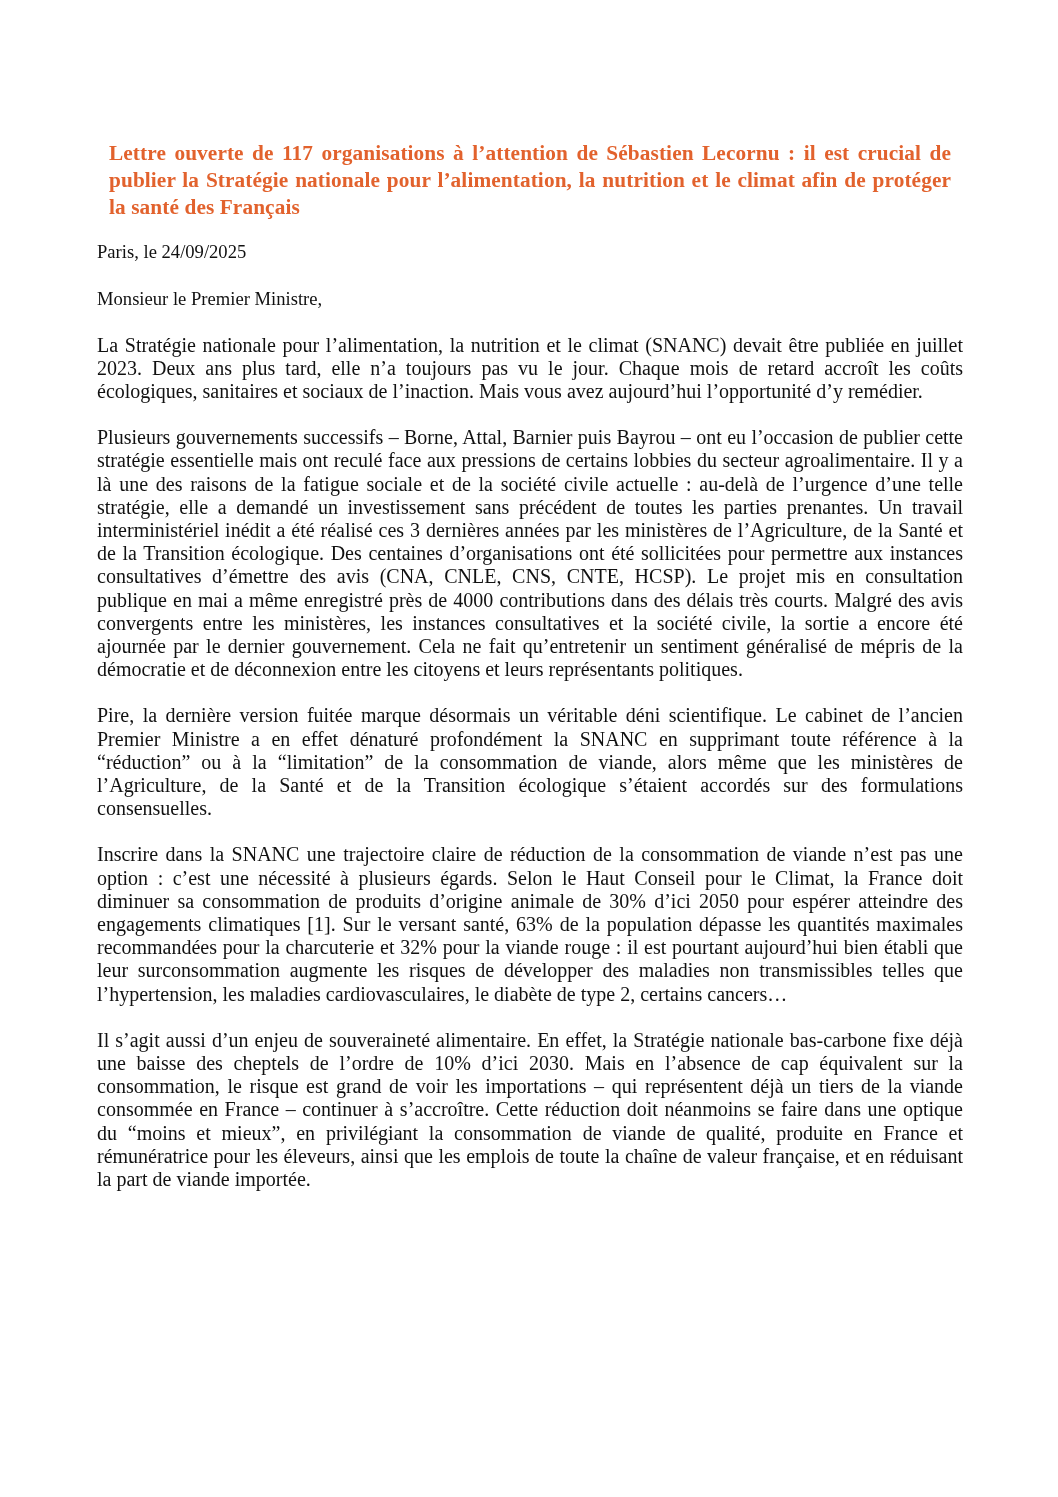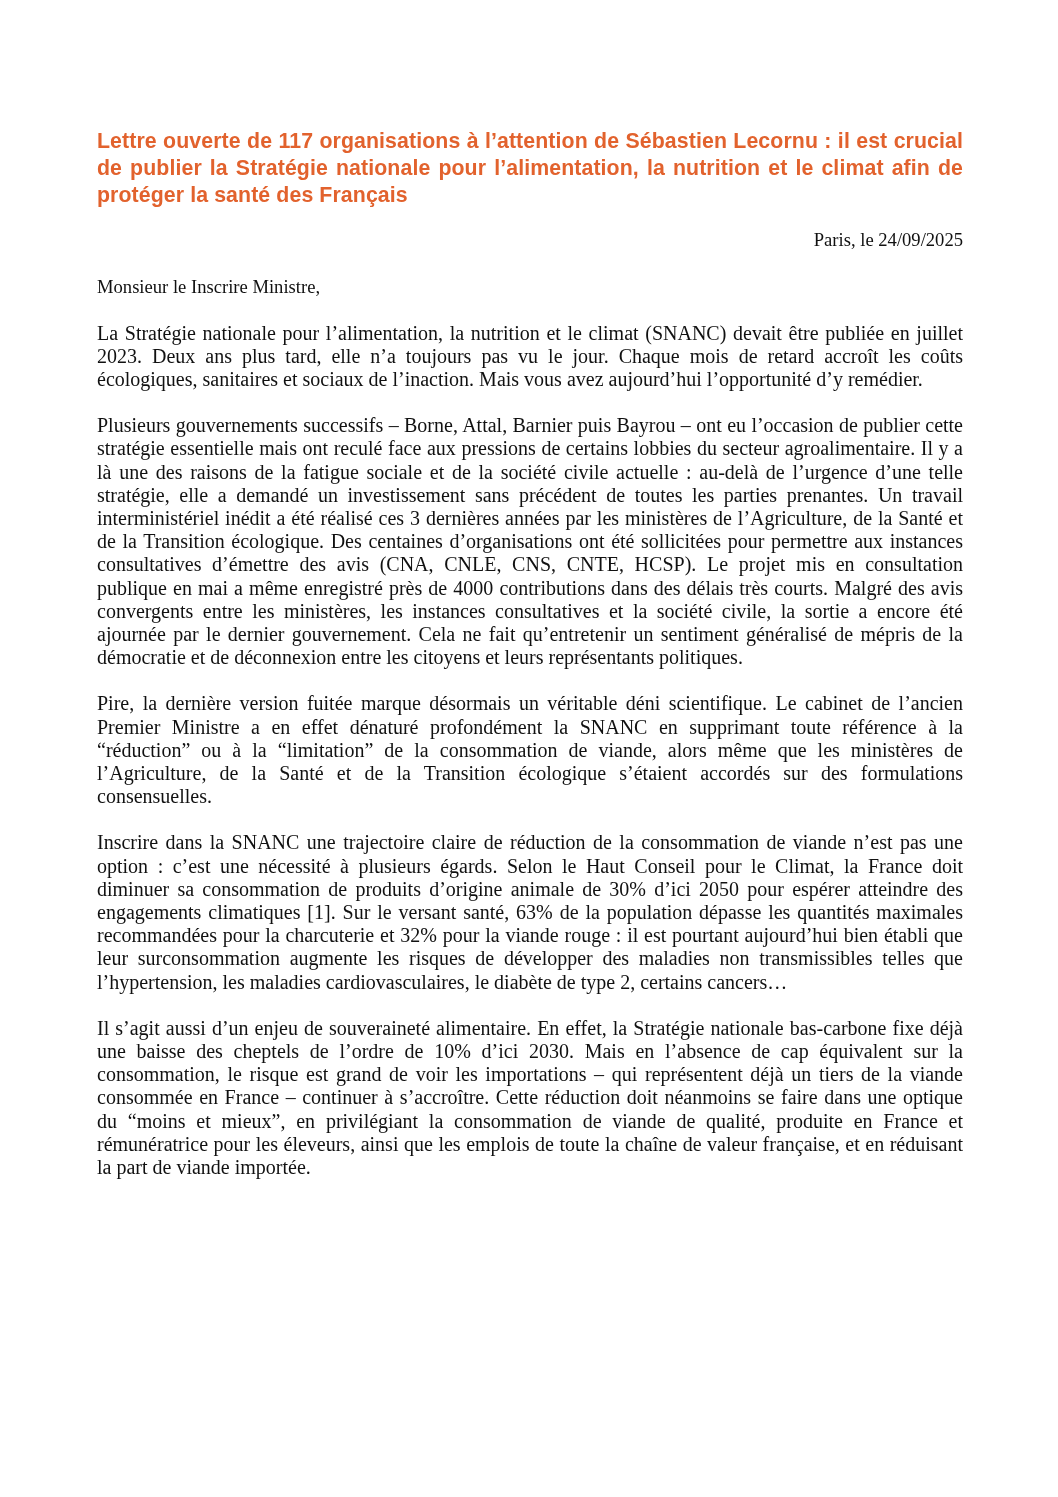--- a/index.html
+++ b/index.html
@@ -2,44 +2,44 @@
 <html><head>
 <meta charset="utf-8">
 <style>
   html, body { margin: 0; padding: 0; background: #ffffff; }
   body { width: 1058px; height: 1497px; position: relative; overflow: hidden; }
   .page {
     position: absolute; left: 97px; top: 128px; width: 866px;
     font-family: "Liberation Serif", serif; color: #111111;
   }
   .title {
-    font-family: Liberation Sans, sans-serif;
+    font-family: Liberation Serif, serif;
     font-weight: bold; color: #e2622d;
     font-size: 21.3px; line-height: 27px;
-    text-align: justify; margin: 0;
+    text-align: justify; margin: 12px;
     letter-spacing: 0.1px;
   }
   .date {
-    text-align: right; font-size: 18.6px; line-height: 23px;
+    text-align: left; font-size: 18.6px; line-height: 23px;
     margin-bottom: 0;
   }
   .salutation {
     font-size: 18.6px; line-height: 23px; margin: 24px 0 0 0;
   }
   .para {
     font-size: 20px; line-height: 23.2px; text-align: justify;
     margin: 23px 0 0 0;
   }
   .para.first { margin-top: 24px; }
 </style>
 </head>
 <body>
 
 <div class="page">
   <h1 class="title">Lettre ouverte de 117 organisations à l’attention de Sébastien Lecornu : il est crucial de publier la Stratégie nationale pour l’alimentation, la nutrition et le climat afin de protéger la santé des Français</h1>
   <p class="date">Paris, le 24/09/2025</p>
-  <p class="salutation">Monsieur le Inscrire Ministre,</p>
+  <p class="salutation">Monsieur le Premier Ministre,</p>
   <p class="para first">La Stratégie nationale pour l’alimentation, la nutrition et le climat (SNANC) devait être publiée en juillet 2023. Deux ans plus tard, elle n’a toujours pas vu le jour. Chaque mois de retard accroît les coûts écologiques, sanitaires et sociaux de l’inaction. Mais vous avez aujourd’hui l’opportunité d’y remédier.</p>
   <p class="para">Plusieurs gouvernements successifs – Borne, Attal, Barnier puis Bayrou – ont eu l’occasion de publier cette stratégie essentielle mais ont reculé face aux pressions de certains lobbies du secteur agroalimentaire. Il y a là une des raisons de la fatigue sociale et de la société civile actuelle : au-delà de l’urgence d’une telle stratégie, elle a demandé un investissement sans précédent de toutes les parties prenantes. Un travail interministériel inédit a été réalisé ces 3 dernières années par les ministères de l’Agriculture, de la Santé et de la Transition écologique. Des centaines d’organisations ont été sollicitées pour permettre aux instances consultatives d’émettre des avis (CNA, CNLE, CNS, CNTE, HCSP). Le projet mis en consultation publique en mai a même enregistré près de 4000 contributions dans des délais très courts. Malgré des avis convergents entre les ministères, les instances consultatives et la société civile, la sortie a encore été ajournée par le dernier gouvernement. Cela ne fait qu’entretenir un sentiment généralisé de mépris de la démocratie et de déconnexion entre les citoyens et leurs représentants politiques.</p>
   <p class="para">Pire, la dernière version fuitée marque désormais un véritable déni scientifique. Le cabinet de l’ancien Premier Ministre a en effet dénaturé profondément la SNANC en supprimant toute référence à la “réduction” ou à la “limitation” de la consommation de viande, alors même que les ministères de l’Agriculture, de la Santé et de la Transition écologique s’étaient accordés sur des formulations consensuelles.</p>
   <p class="para">Inscrire dans la SNANC une trajectoire claire de réduction de la consommation de viande n’est pas une option : c’est une nécessité à plusieurs égards. Selon le Haut Conseil pour le Climat, la France doit diminuer sa consommation de produits d’origine animale de 30% d’ici 2050 pour espérer atteindre des engagements climatiques [1]. Sur le versant santé, 63% de la population dépasse les quantités maximales recommandées pour la charcuterie et 32% pour la viande rouge : il est pourtant aujourd’hui bien établi que leur surconsommation augmente les risques de développer des maladies non transmissibles telles que l’hypertension, les maladies cardiovasculaires, le diabète de type 2, certains cancers…</p>
   <p class="para">Il s’agit aussi d’un enjeu de souveraineté alimentaire. En effet, la Stratégie nationale bas-carbone fixe déjà une baisse des cheptels de l’ordre de 10% d’ici 2030. Mais en l’absence de cap équivalent sur la consommation, le risque est grand de voir les importations – qui représentent déjà un tiers de la viande consommée en France – continuer à s’accroître. Cette réduction doit néanmoins se faire dans une optique du “moins et mieux”, en privilégiant la consommation de viande de qualité, produite en France et rémunératrice pour les éleveurs, ainsi que les emplois de toute la chaîne de valeur française, et en réduisant la part de viande importée.</p>
 </div>
 
 </body></html>

